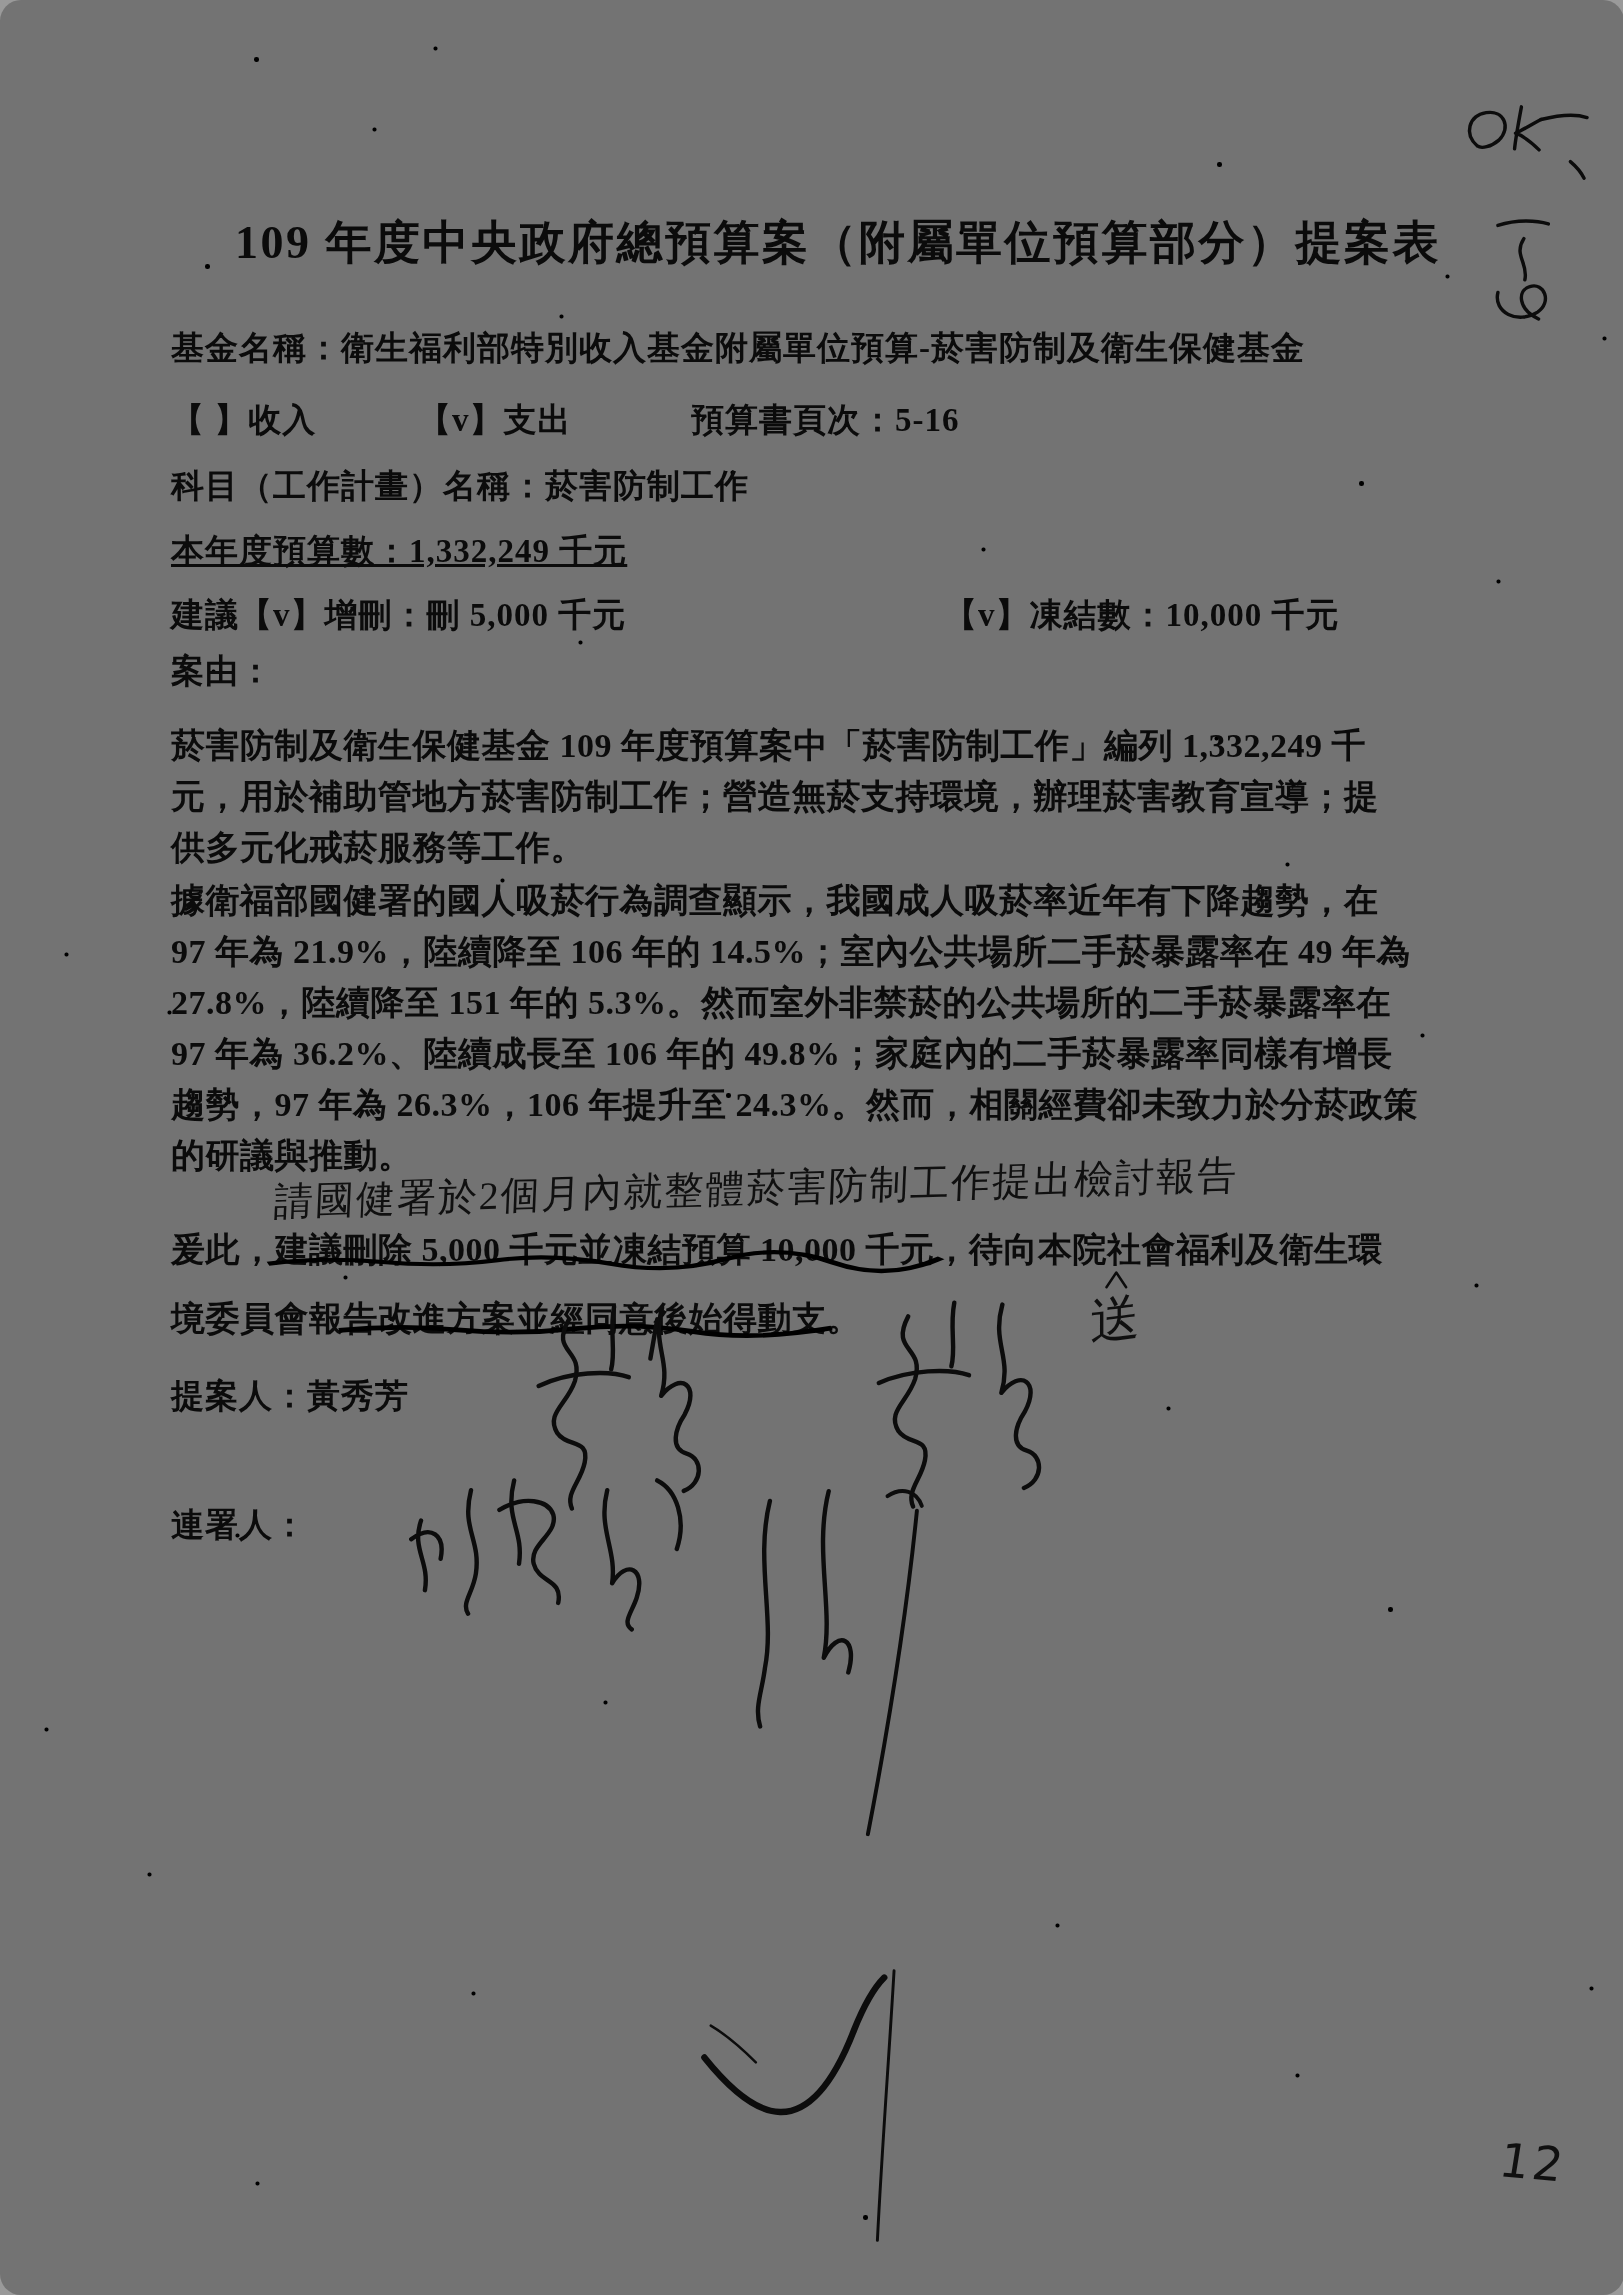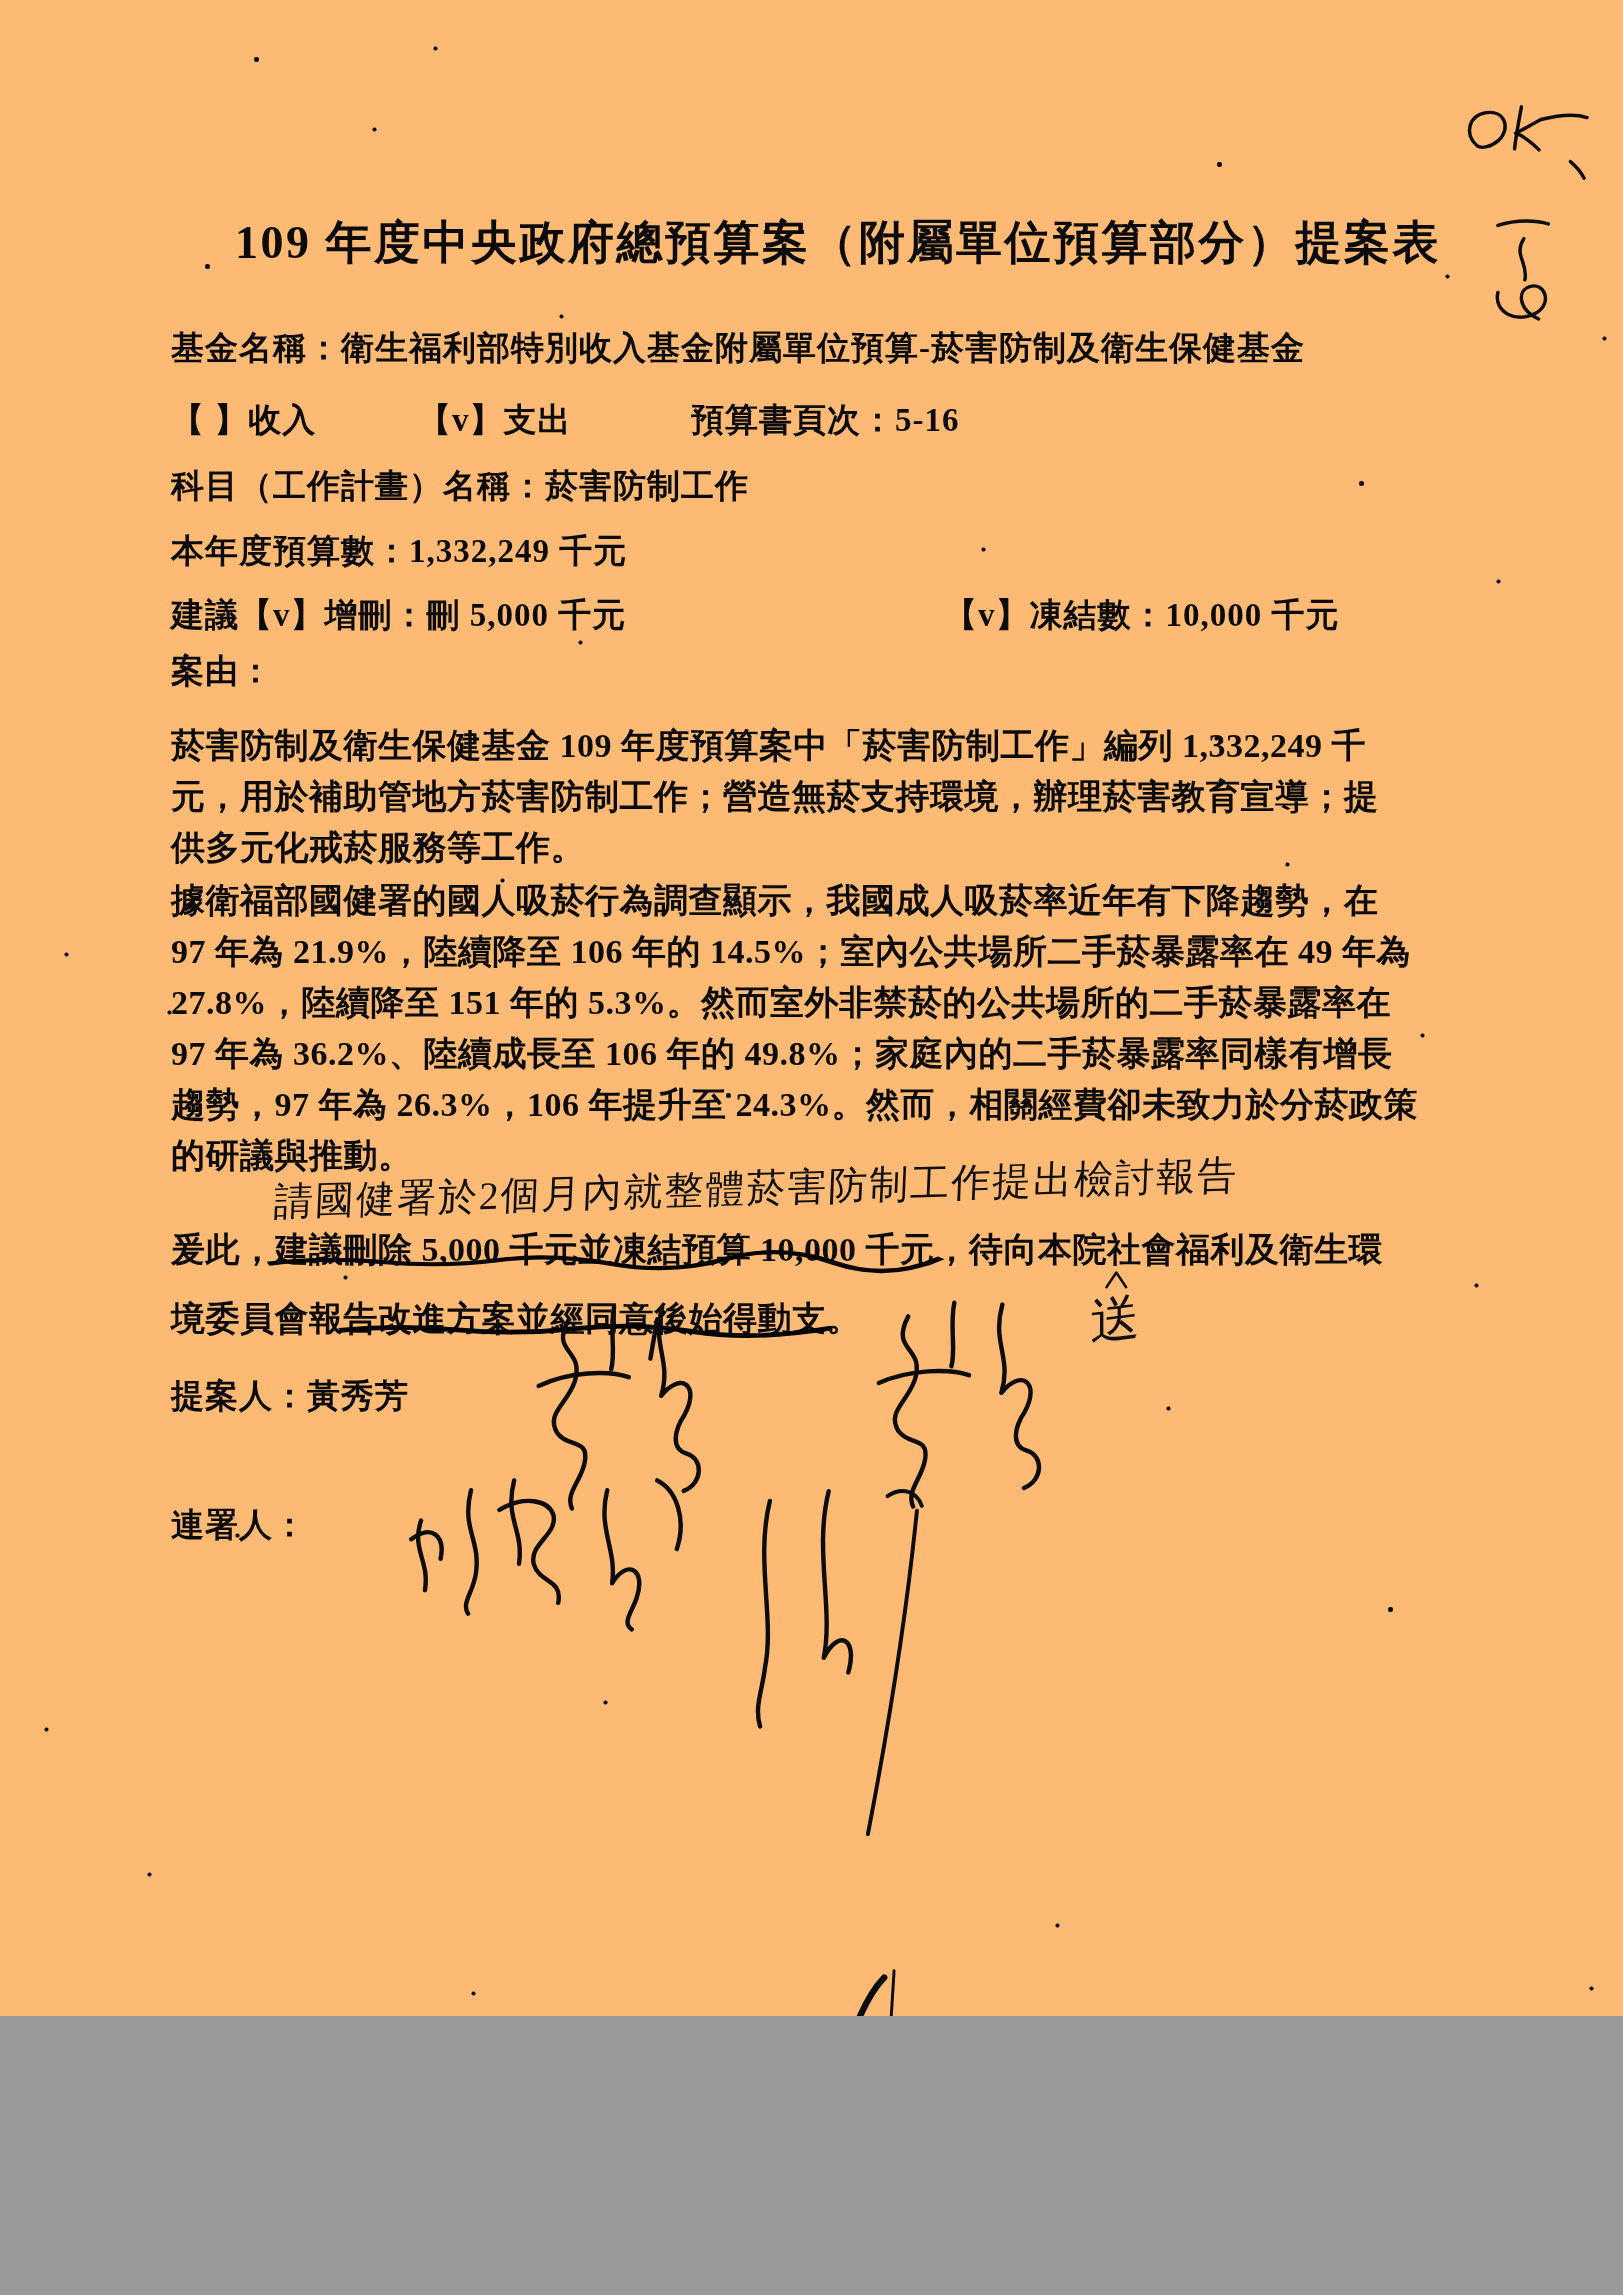--- a/index.html
+++ b/index.html
@@ -1,22 +1,23 @@
 <!DOCTYPE html>
 <html lang="zh-Hant" style="font-size:7.8px"><head>
 <meta charset="utf-8">
 <style>
   html,body{margin:0;padding:0;background:#9a9a9a;}
   #page{
     position:relative;
-    width:1624px;height:2016px;
-    background:#fdba74;
+    width:1624px;height:2295px;
+    background:#737373;
     color:#0b0b0b;
     font-family:"Liberation Serif","DejaVu Serif",serif;
     overflow:hidden;
+    border-radius:21px;
   }
   .abs{position:absolute;white-space:nowrap;}
   .title{
     font-size:46px;font-weight:700;letter-spacing:2.5px;
   }
   .meta{font-size:33px;font-weight:700;letter-spacing:1px;}
   .body-line{font-size:34px;font-weight:600;letter-spacing:0.5px;}
   .hand{
     font-weight:400;color:#101010;
   }
@@ -68,21 +69,21 @@
   <div class="abs title" style="left:235px;top:212px;">109 年度中央政府總預算案（附屬單位預算部分）提案表</div>
 
   <div class="abs meta" style="left:171px;top:326px;">基金名稱：衛生福利部特別收入基金附屬單位預算-菸害防制及衛生保健基金</div>
 
   <div class="abs meta" style="left:171px;top:398px;">【 】收入</div>
   <div class="abs meta" style="left:418px;top:398px;">【v】支出</div>
   <div class="abs meta" style="left:691px;top:398px;">預算書頁次：5-16</div>
 
   <div class="abs meta" style="left:171px;top:464px;">科目（工作計畫）名稱：菸害防制工作</div>
 
-  <div class="abs meta" style="left:171px;top:529px;">本年度預算數：1,332,249 千元</div>
+  <div class="abs meta" style="left:171px;top:529px;text-decoration:underline;">本年度預算數：1,332,249 千元</div>
 
   <div class="abs meta" style="left:171px;top:593px;">建議【v】增刪：刪 5,000 千元</div>
   <div class="abs meta" style="left:944px;top:593px;">【v】凍結數：10,000 千元</div>
 
   <div class="abs meta" style="left:171px;top:649px;">案由：</div>
 
   <div class="abs body-line" style="left:171px;top:723px;">菸害防制及衛生保健基金 109 年度預算案中「菸害防制工作」編列 1,332,249 千</div>
   <div class="abs body-line" style="left:171px;top:774px;">元，用於補助管地方菸害防制工作；營造無菸支持環境，辦理菸害教育宣導；提</div>
   <div class="abs body-line" style="left:171px;top:825px;">供多元化戒菸服務等工作。</div>
 

